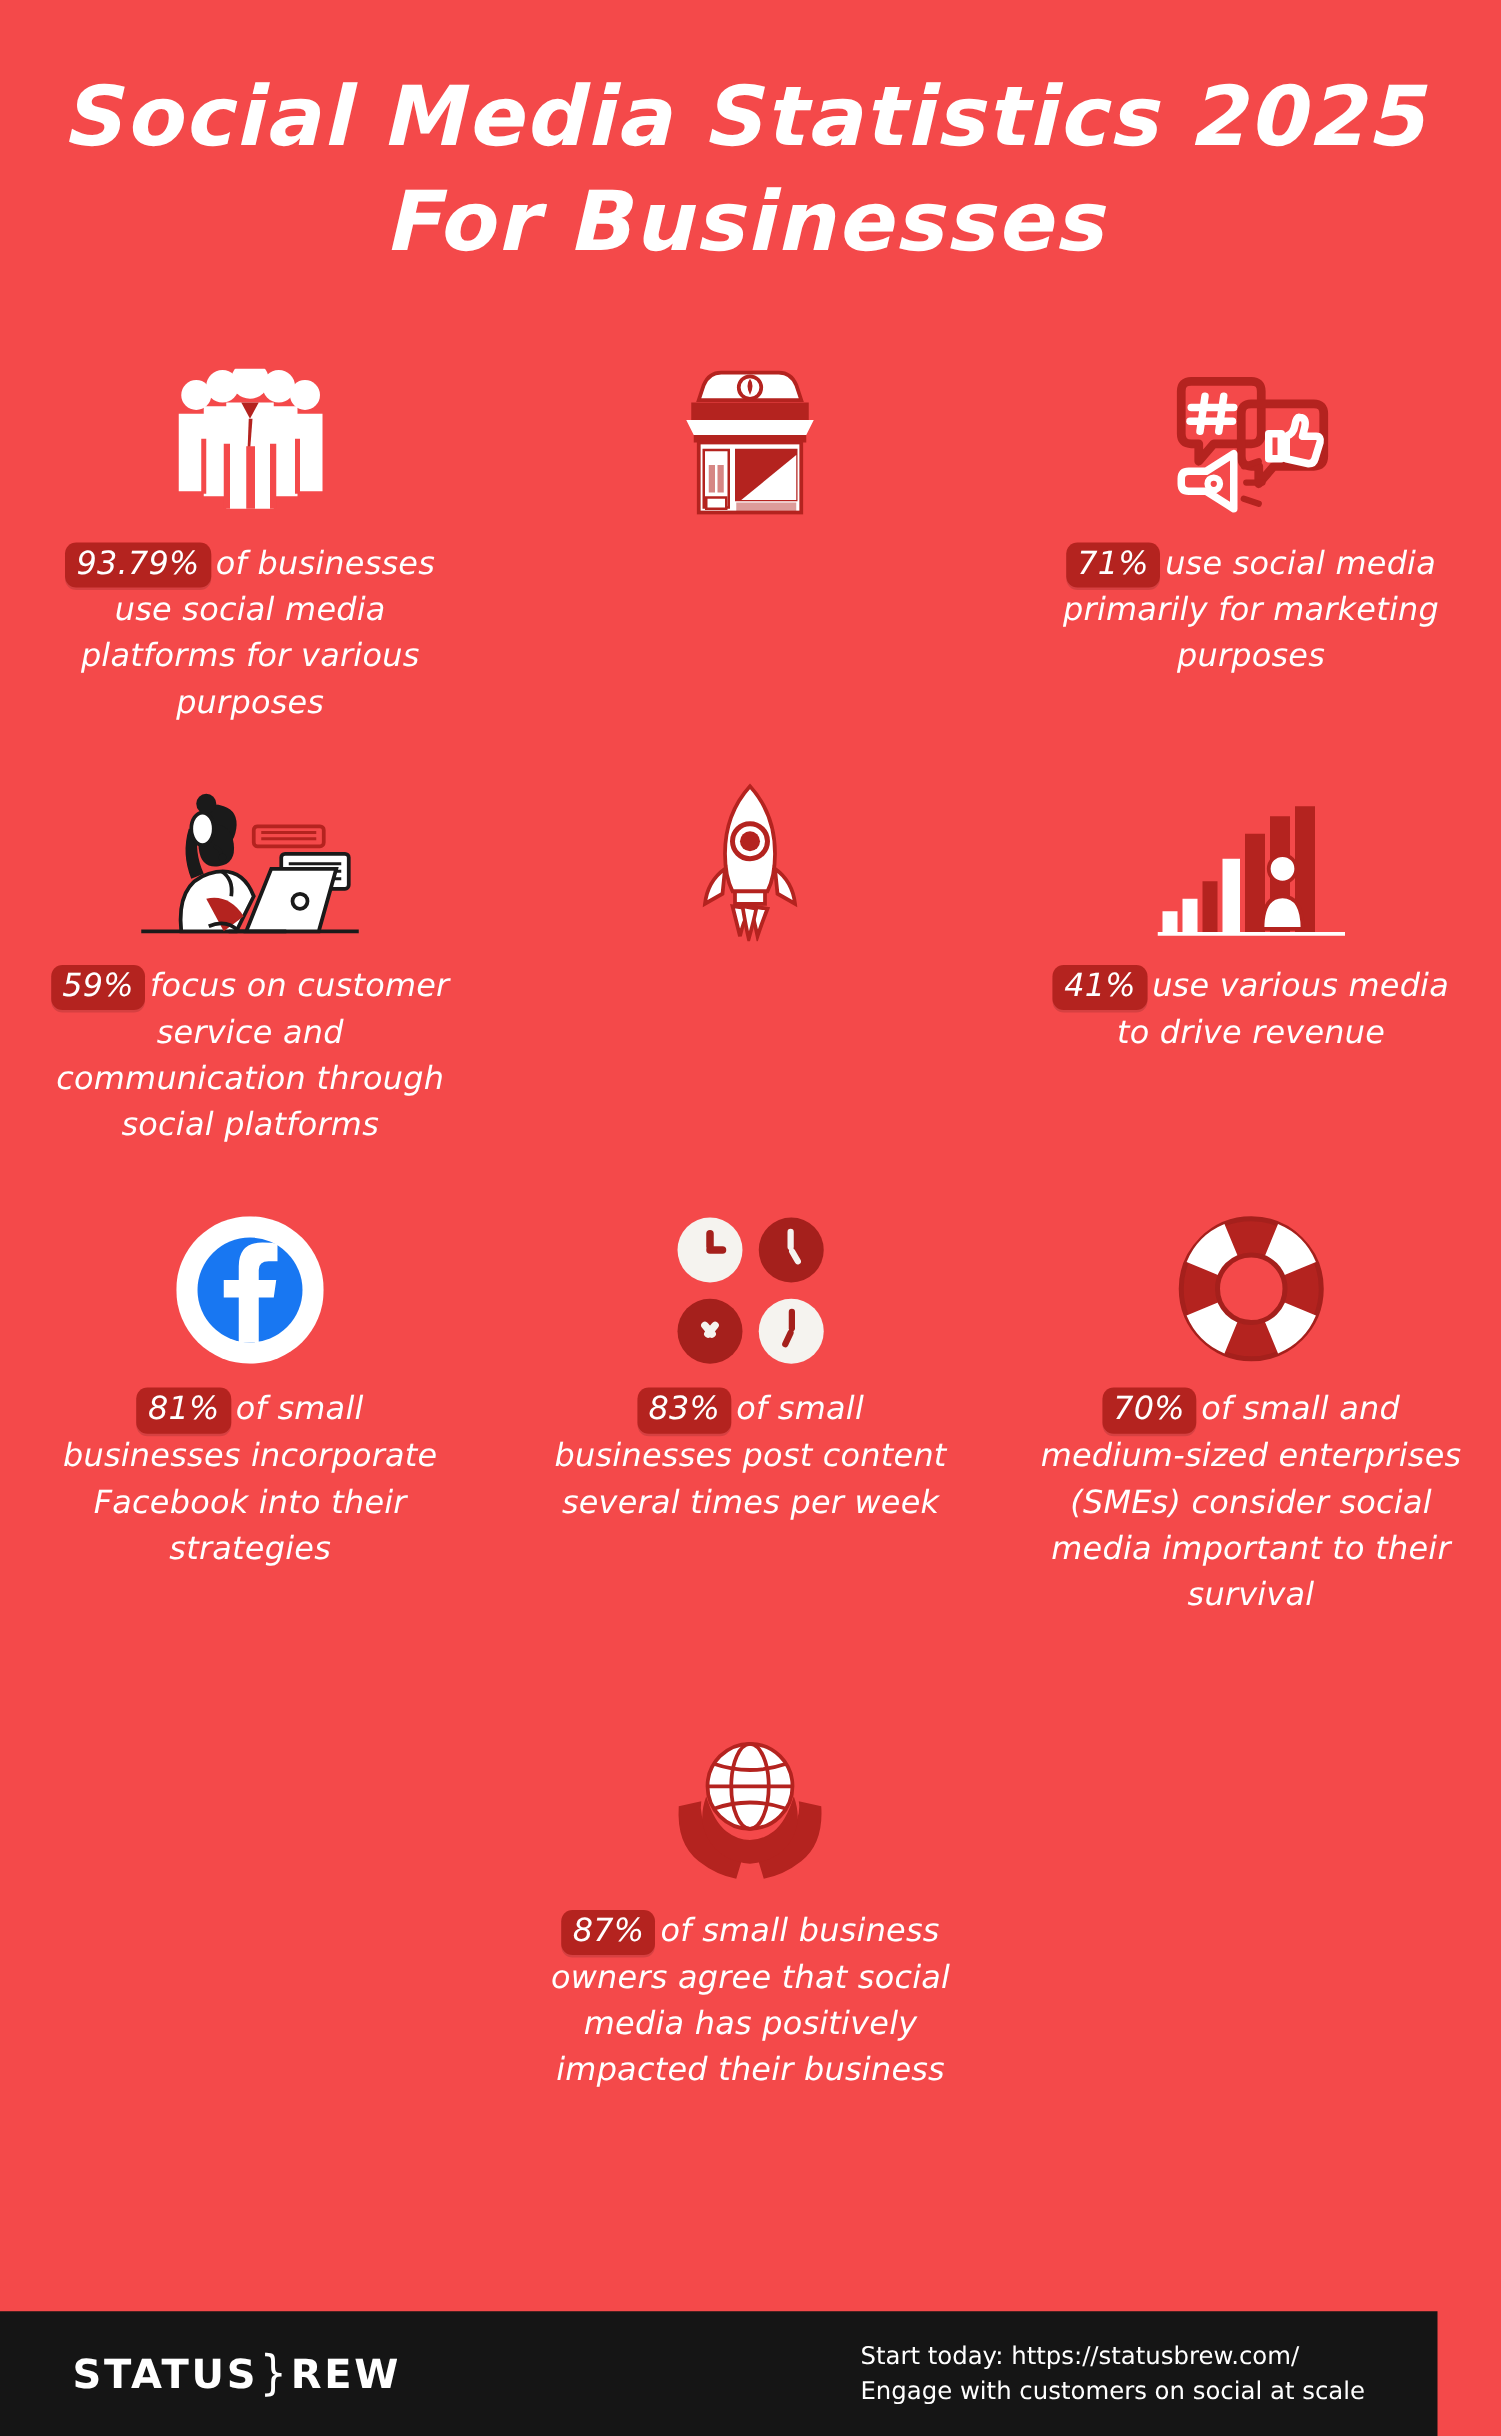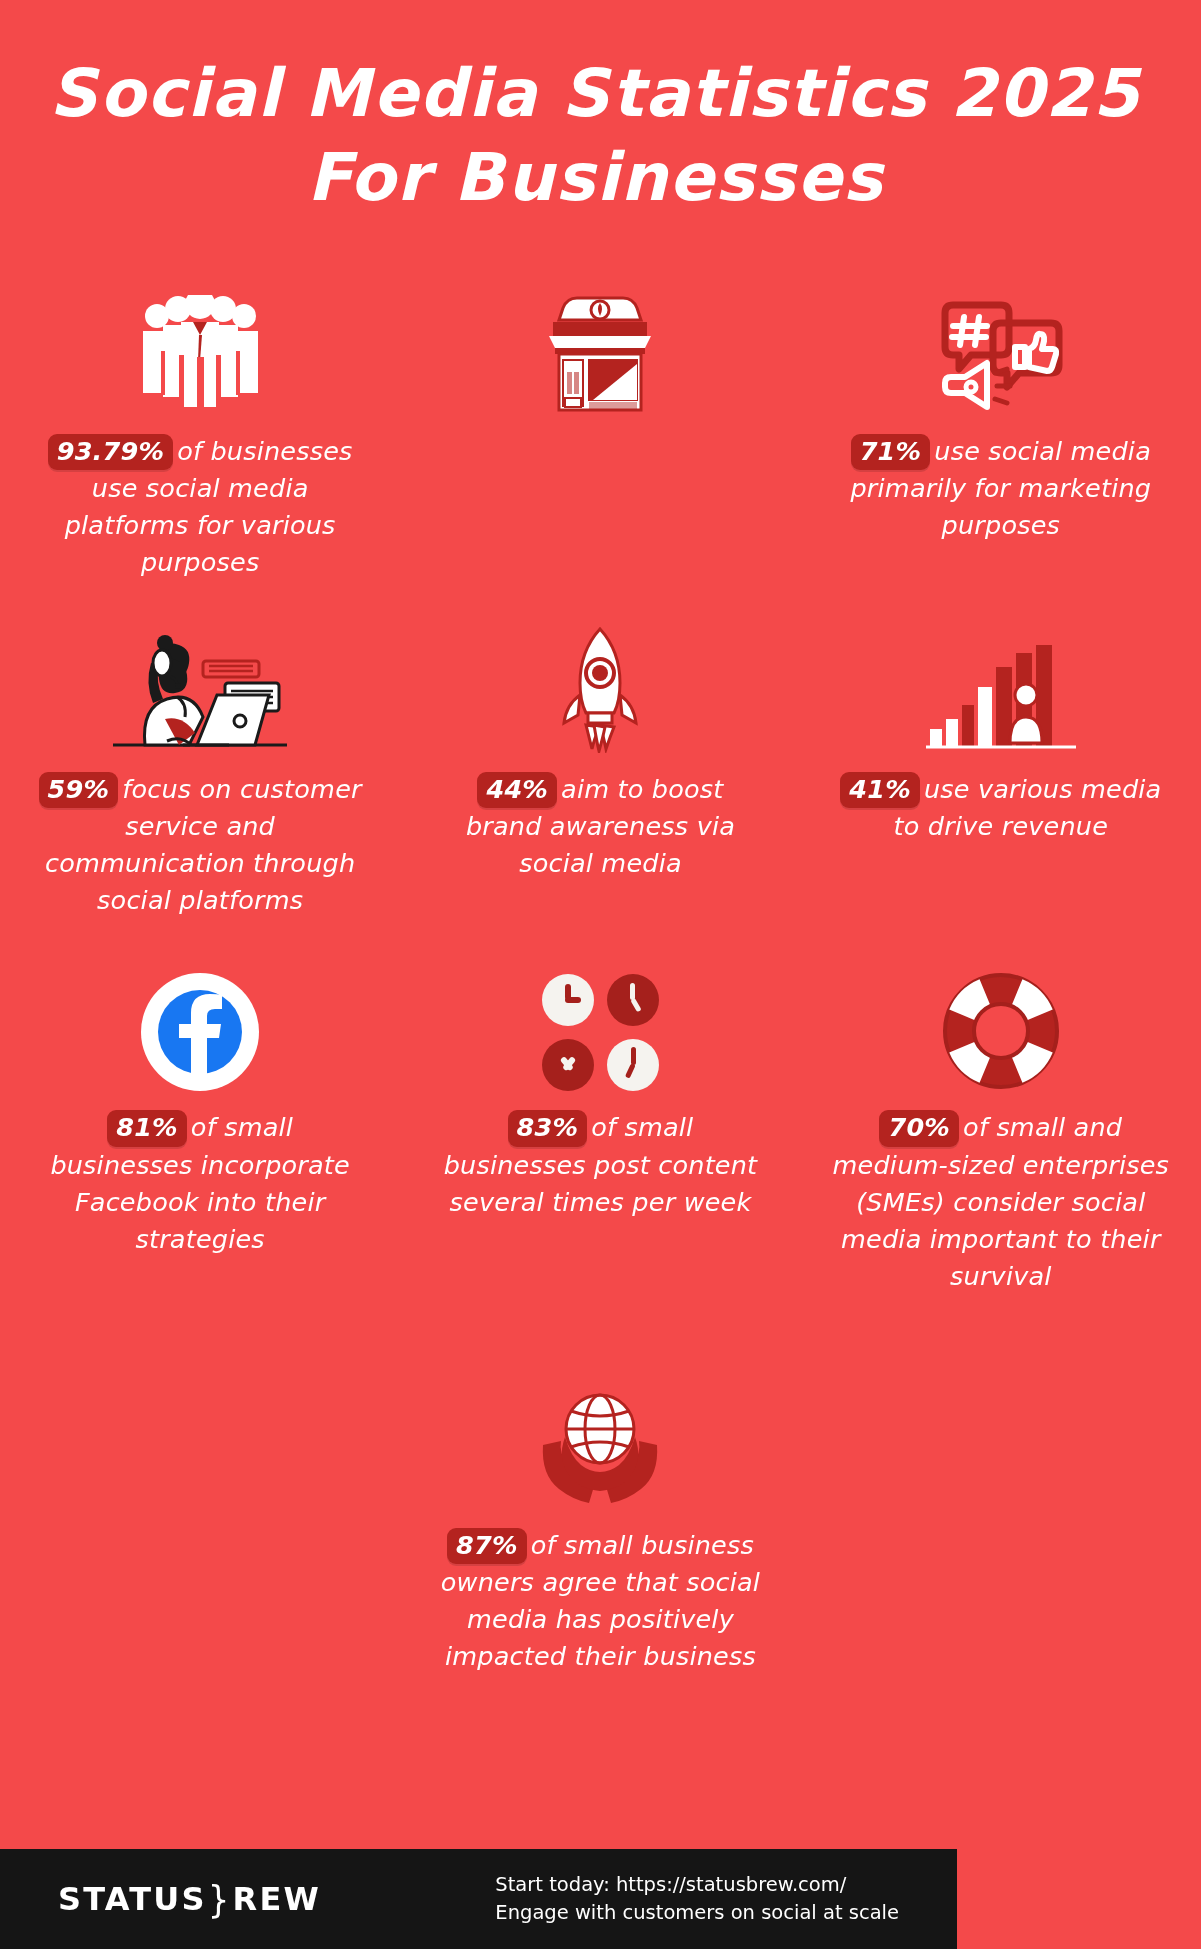--- a/index.html
+++ b/index.html
@@ -69,36 +69,36 @@
     font-style: italic;
     font-weight: 400;
     letter-spacing: 0.2px;
     max-width: 330px;
   }
   .cell.wide .stat-text { max-width: 350px; }
   .badge {
     display: inline-block;
     background: #b4231f;
     color: #ffffff;
-    font-weight: 700;
+    font-weight: 400;
     font-style: italic;
     border-radius: 9px;
     padding: 3px 9px 4px 9px;
     margin-right: 4px;
     font-size: 25.5px;
     line-height: 1.15;
     box-shadow: 0 2px 0 rgba(0,0,0,0.12);
   }
 
   
   .footer {
     position: absolute;
     left: 0;
     bottom: 0;
-    width: 957px;
+    width: 1150px;
     height: 100px;
     background: #151515;
     display: flex;
     align-items: center;
     justify-content: space-between;
     box-sizing: border-box;
     padding: 0 58px 0 58px;
   }
   .logo {
     color: #ffffff;
@@ -289,23 +289,20 @@
           <path d="M50 4 q20 22 20 54 q0 18-6 30 H36 q-6-12-6-30 q0-32 20-54z" fill="#ffffff" stroke="#b4231f" stroke-width="3"></path>
           <circle cx="50" cy="48" r="14" fill="#ffffff" stroke="#b4231f" stroke-width="4"></circle>
           <circle cx="50" cy="48" r="8" fill="#b4231f"></circle>
           <path d="M30 70 q-14 10-16 28 l14-8 z" fill="#ffffff" stroke="#b4231f" stroke-width="3"></path>
           <path d="M70 70 q14 10 16 28 l-14-8 z" fill="#ffffff" stroke="#b4231f" stroke-width="3"></path>
           <path d="M38 88 h24 v10 h-24z" fill="#ffffff" stroke="#b4231f" stroke-width="3"></path>
           <path d="M36 100 q4 16 6 24 q2-10 8-22z" fill="#ffffff" stroke="#b4231f" stroke-width="3"></path>
           <path d="M50 100 q4 14 6 24 q4-12 8-22z" fill="#ffffff" stroke="#b4231f" stroke-width="3"></path>
           <path d="M44 100 q3 18 5 26 q4-14 6-24z" fill="#ffffff" stroke="#b4231f" stroke-width="3"></path>
         </svg>
-      </div>
-      <div class="stat-text">
-        <span class="badge">44%</span><span>aim to boost brand awareness via social media</span>
       </div>
     </div>
 
     <div class="cell">
       <div class="icon-wrap">
         <svg width="150" height="110" viewBox="0 0 150 110" aria-hidden="true">
           <rect x="4" y="86" width="12" height="18" fill="#ffffff"></rect>
           <rect x="20" y="76" width="12" height="28" fill="#ffffff"></rect>
           <rect x="36" y="62" width="12" height="42" fill="#b4231f"></rect>
           <rect x="52" y="44" width="14" height="60" fill="#ffffff"></rect>

